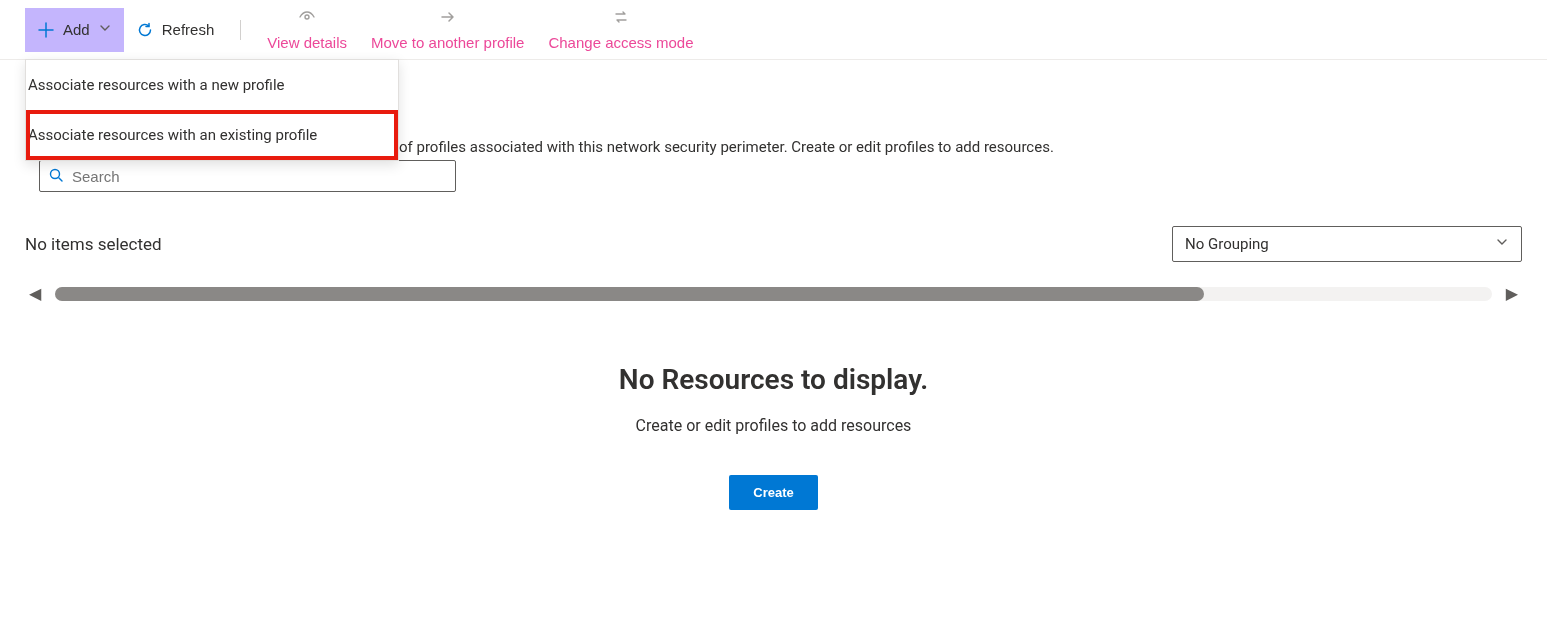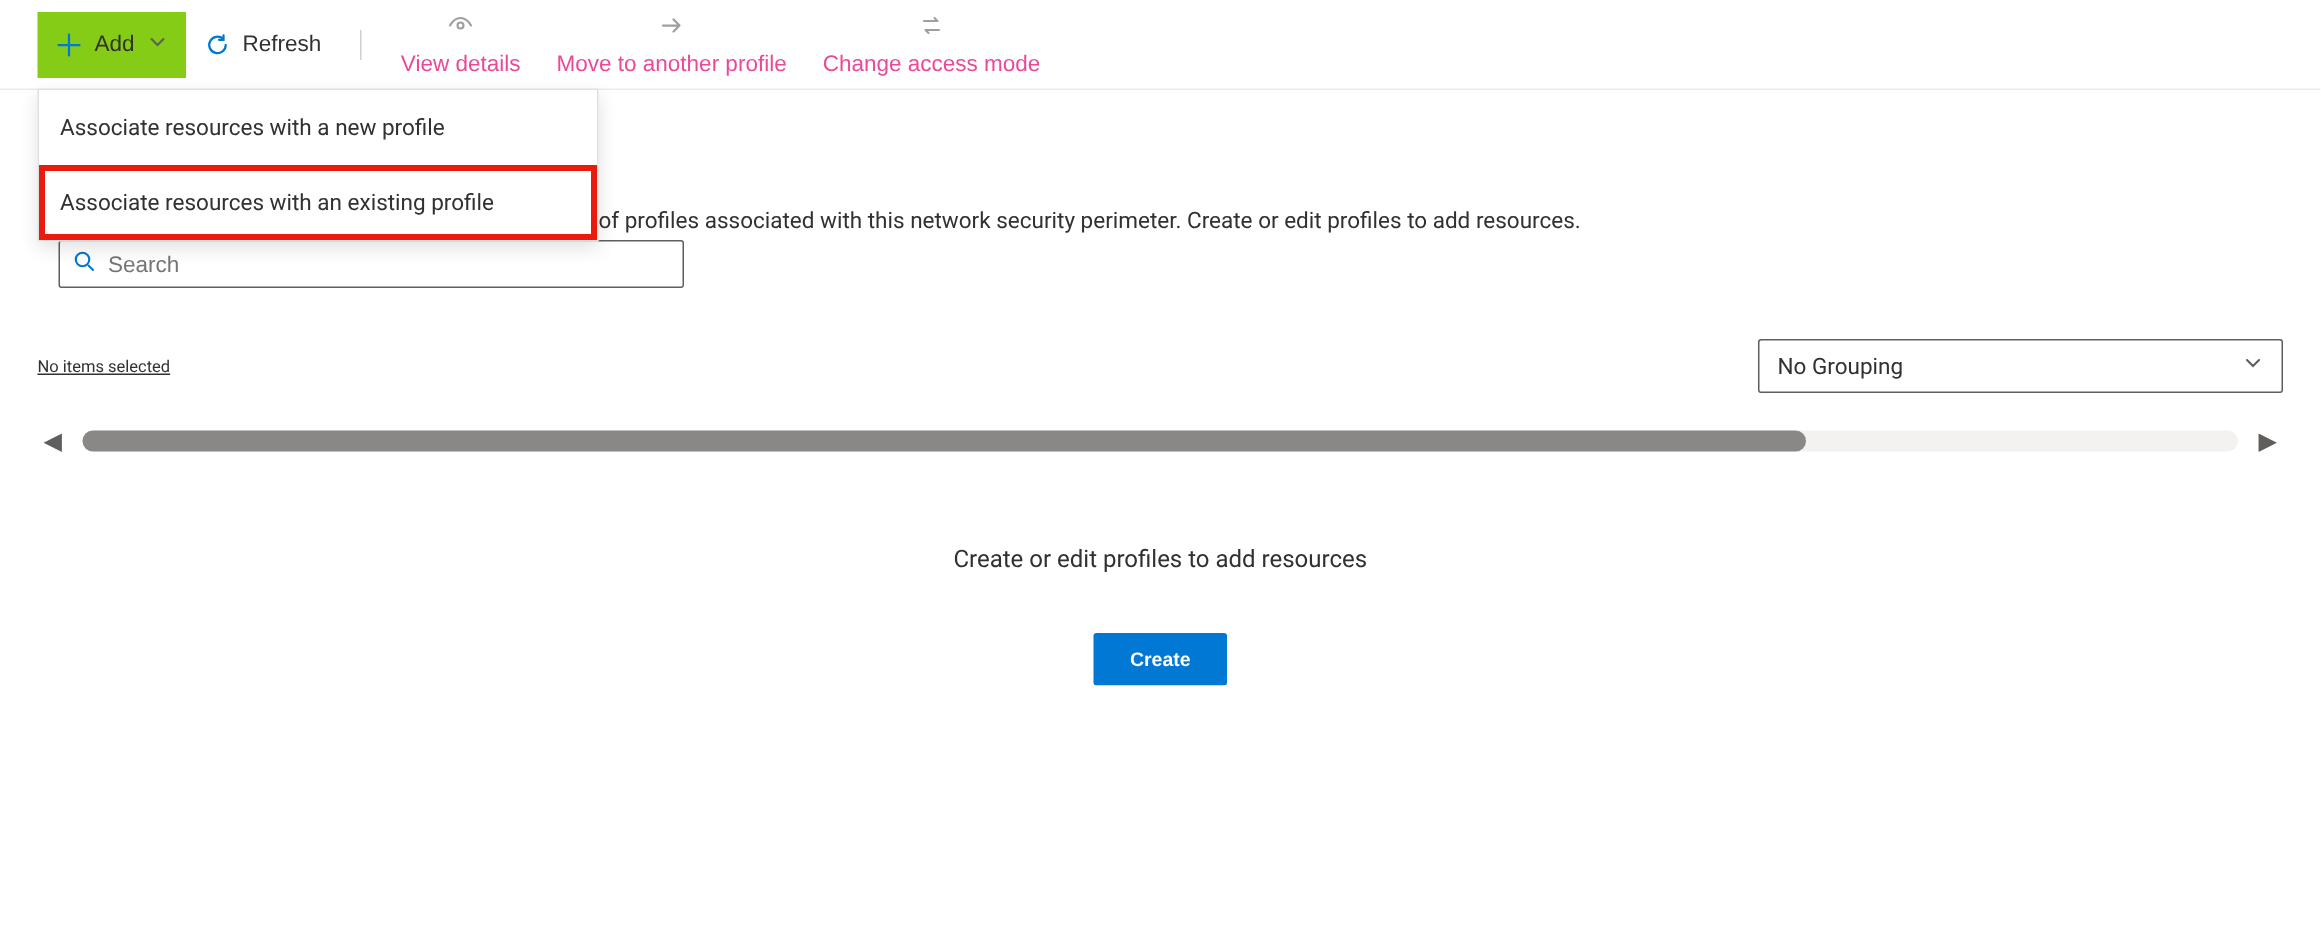--- a/index.html
+++ b/index.html
@@ -27,21 +27,21 @@
       padding: 0 12px;
       height: 44px;
       border: none;
       background: transparent;
       font-size: 15px;
       cursor: pointer;
       color: #323130;
       white-space: nowrap;
     }
     .toolbar-btn.active {
-      background: #84cc16;
+      background: #c4b5fd;
     }
     .toolbar-btn.disabled {
       color: #ec4899;
       cursor: default;
       flex-direction: column;
     }
     .toolbar-btn.disabled .ticon { color: #a19f9d; stroke: #a19f9d; }
     .toolbar-sep {
       width: 1px;
       height: 20px;
@@ -63,21 +63,21 @@
       position: absolute;
       top: 59px;
       left: 25px;
       width: 374px;
       background: #fff;
       border: 1px solid #e1dfdd;
       box-shadow: 0 4px 12px rgba(0,0,0,.12);
       z-index: 10;
     }
     .dropdown-item {
-      padding: 14px 14px;
+      padding: 14px 2px;
       font-size: 15px;
       cursor: pointer;
       line-height: 22px;
     }
     .dropdown-item.highlighted {
       outline: 4px solid #e81b0e;
       outline-offset: -4px;
     }
 
     
@@ -108,21 +108,21 @@
       width: 100%;
     }
     .search-box .sicon { color:#0078d4; }
 
     .status-row {
       display: flex;
       align-items: center;
       justify-content: space-between;
       margin-top: 34px;
     }
-    .status-row .left { font-size: 11px; text-decoration: underline; }
+    .status-row .left { font-size: 17px; }
     .grouping-select {
       width: 350px;
       height: 36px;
       border: 1px solid #605e5c;
       border-radius: 2px;
       display: flex;
       align-items: center;
       justify-content: space-between;
       padding: 0 12px;
       font-size: 15px;
@@ -293,16 +293,17 @@
 
   <div class="hscroll">
     <span class="arrow">◀</span>
     <div class="track">
       <div class="thumb"></div>
     </div>
     <span class="arrow">▶</span>
   </div>
 
   <div class="empty">
+    <h2>No Resources to display.</h2>
     <p>Create or edit profiles to add resources</p>
     <button class="create-btn">Create</button>
   </div>
 </div>
 
 </body></html>

